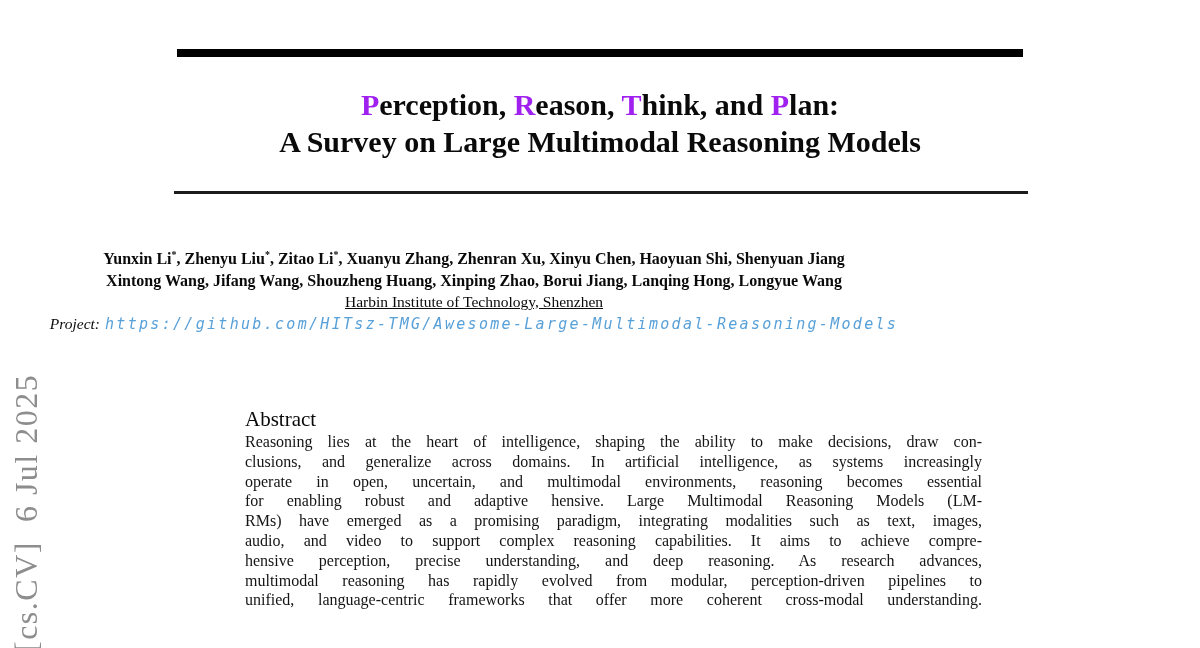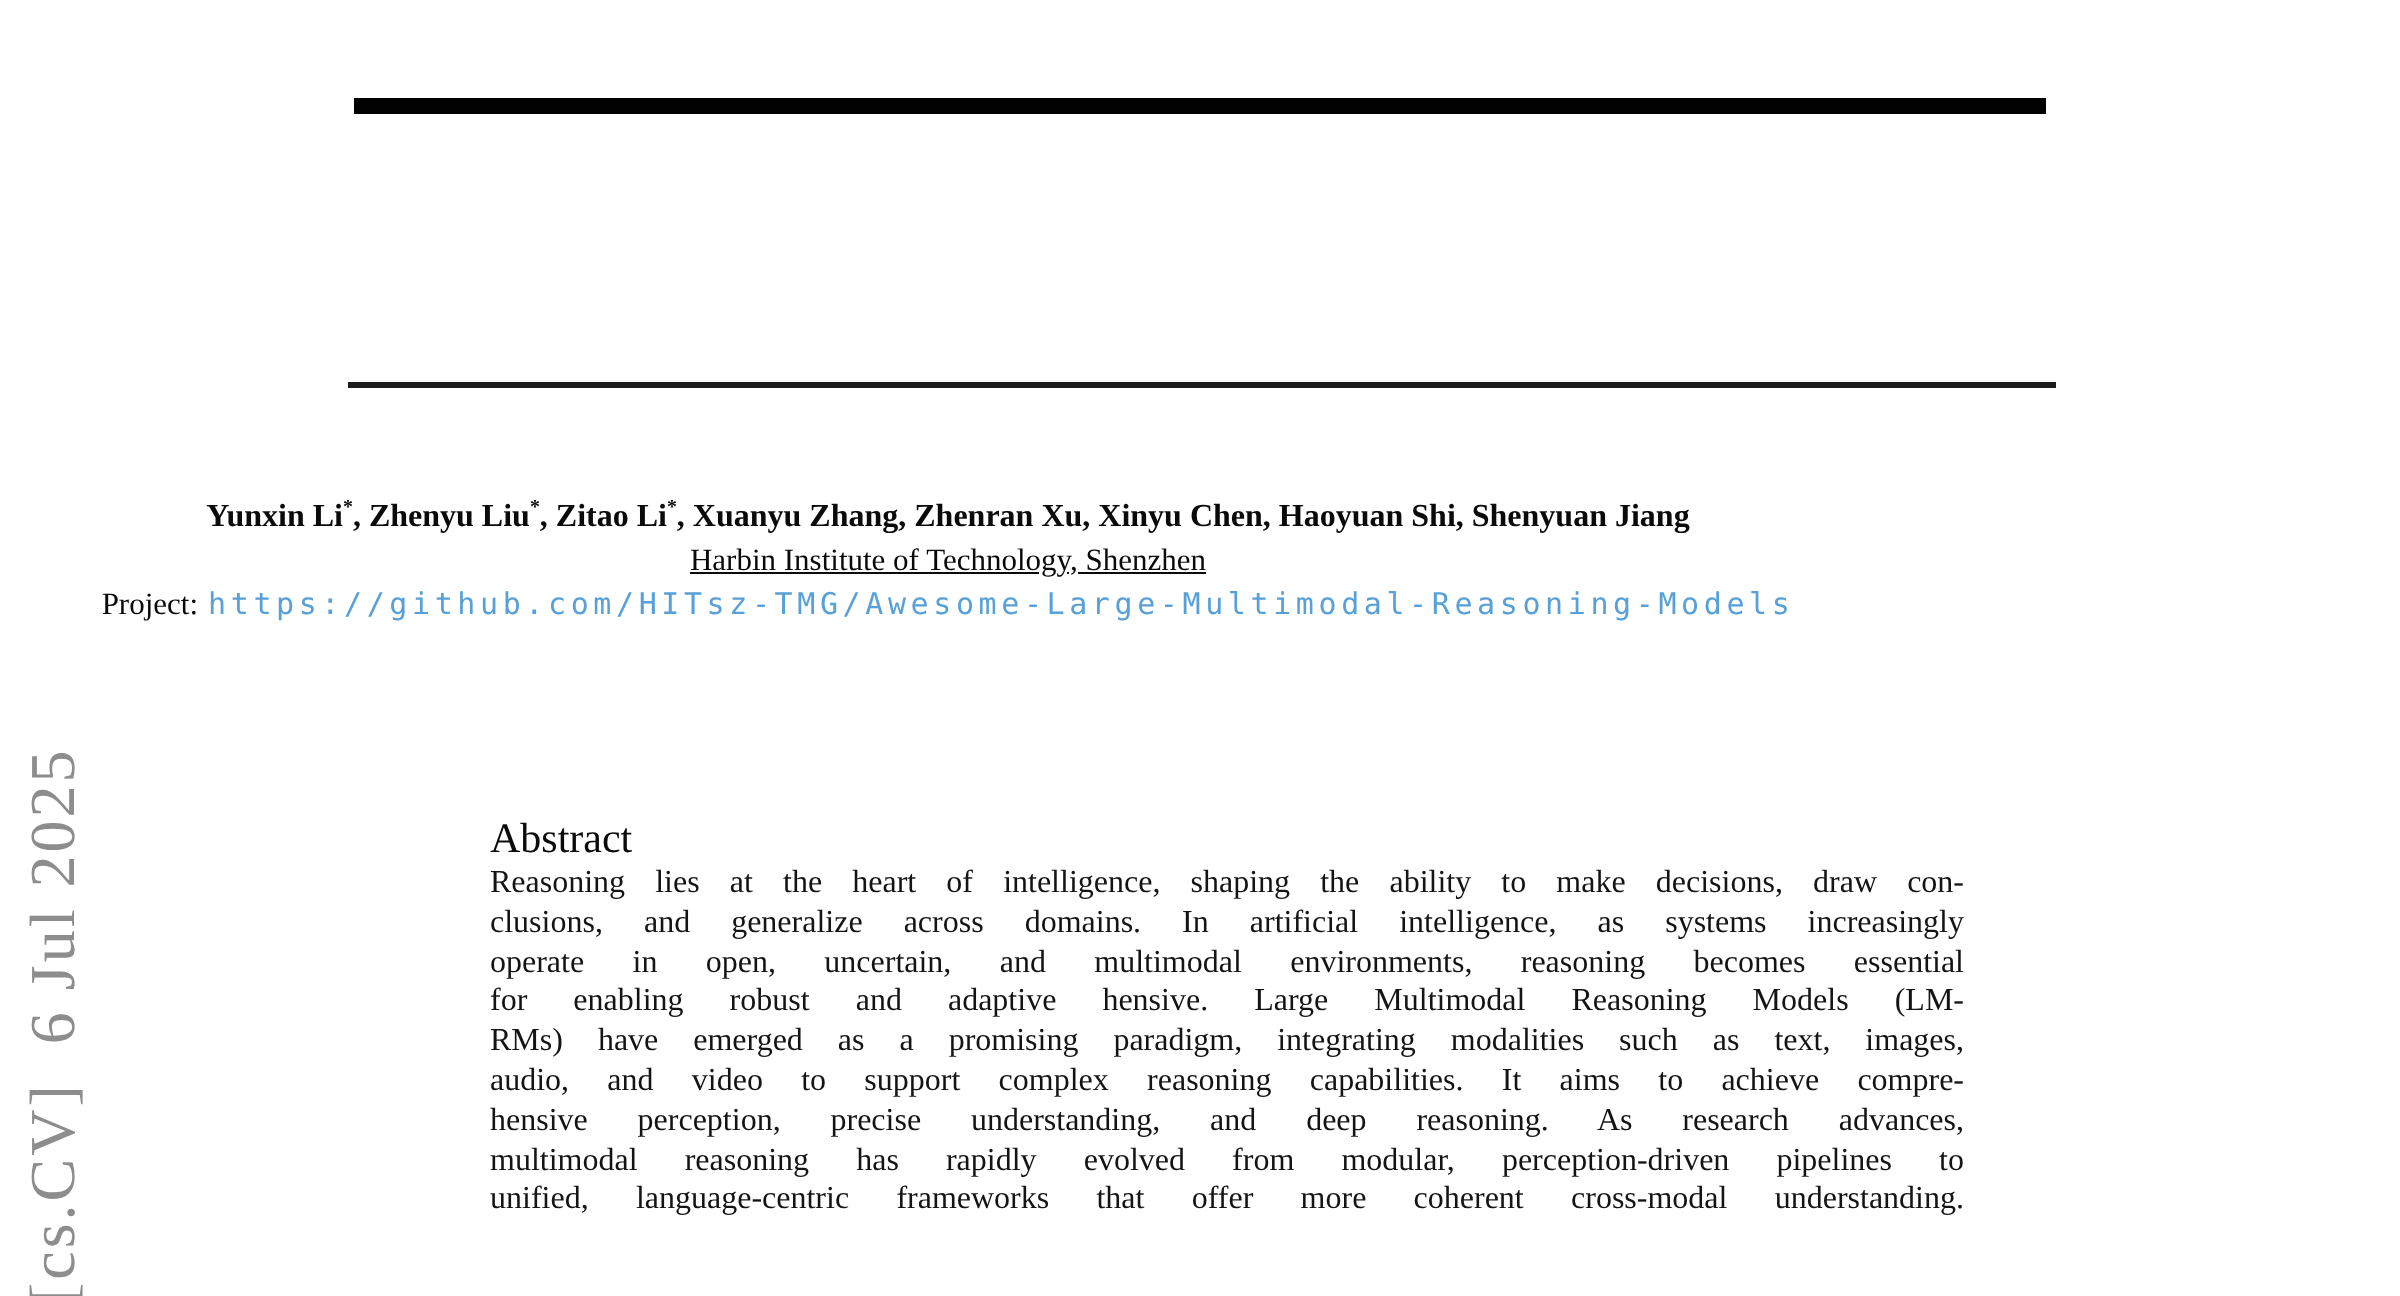--- a/index.html
+++ b/index.html
@@ -75,20 +75,21 @@
   .affiliation {
     font-weight: normal;
     font-size: 15.5px;
     text-decoration: underline;
   }
   .project-line {
     font-weight: normal;
     font-size: 15.5px;
     line-height: 22px;
     white-space: nowrap;
+    font-style: italic;
   }
   .project-url {
     font-family: "DejaVu Sans Mono", monospace;
     font-size: 15px;
     letter-spacing: 2.3px;
     color: var(--link, #58a0d8);
     text-decoration: none;
     margin-left: 5px;
     cursor: pointer;
   }
@@ -117,25 +118,30 @@
 </style>
 </head>
 <body>
 
 <div class="page">
 
   <div class="arxiv-vertical">[cs.CV]  6 Jul 2025</div>
 
   <div class="top-bar"></div>
 
+  <h1 class="title">
+    <div class="title-line"><span class="accent">P</span><span>erception, </span><span class="accent">R</span><span>eason, </span><span class="accent">T</span><span>hink, and </span><span class="accent">P</span><span>lan:</span></div>
+    <div class="title-line">A Survey on Large Multimodal Reasoning Models</div>
+  </h1>
 
   <div class="mid-rule"></div>
 
   <div class="authors">
     <div class="author-line"><span>Yunxin Li</span><span class="sup">*</span><span>, Zhenyu Liu</span><span class="sup">*</span><span>, Zitao Li</span><span class="sup">*</span><span>, Xuanyu Zhang, Zhenran Xu, Xinyu Chen, Haoyuan Shi, Shenyuan Jiang</span></div>
+    <div class="author-line">Xintong Wang, Jifang Wang, Shouzheng Huang, Xinping Zhao, Borui Jiang, Lanqing Hong, Longyue Wang</div>
     <div class="affiliation">Harbin Institute of Technology, Shenzhen</div>
     <div class="project-line">
       <span class="project-label">Project:</span><a class="project-url">https://github.com/HITsz-TMG/Awesome-Large-Multimodal-Reasoning-Models</a>
     </div>
   </div>
 
   <div class="abstract">
     <div class="abstract-heading">Abstract</div>
     <div class="abstract-body">
       <div class="abstract-line">Reasoning lies at the heart of intelligence, shaping the ability to make decisions, draw con-</div>

